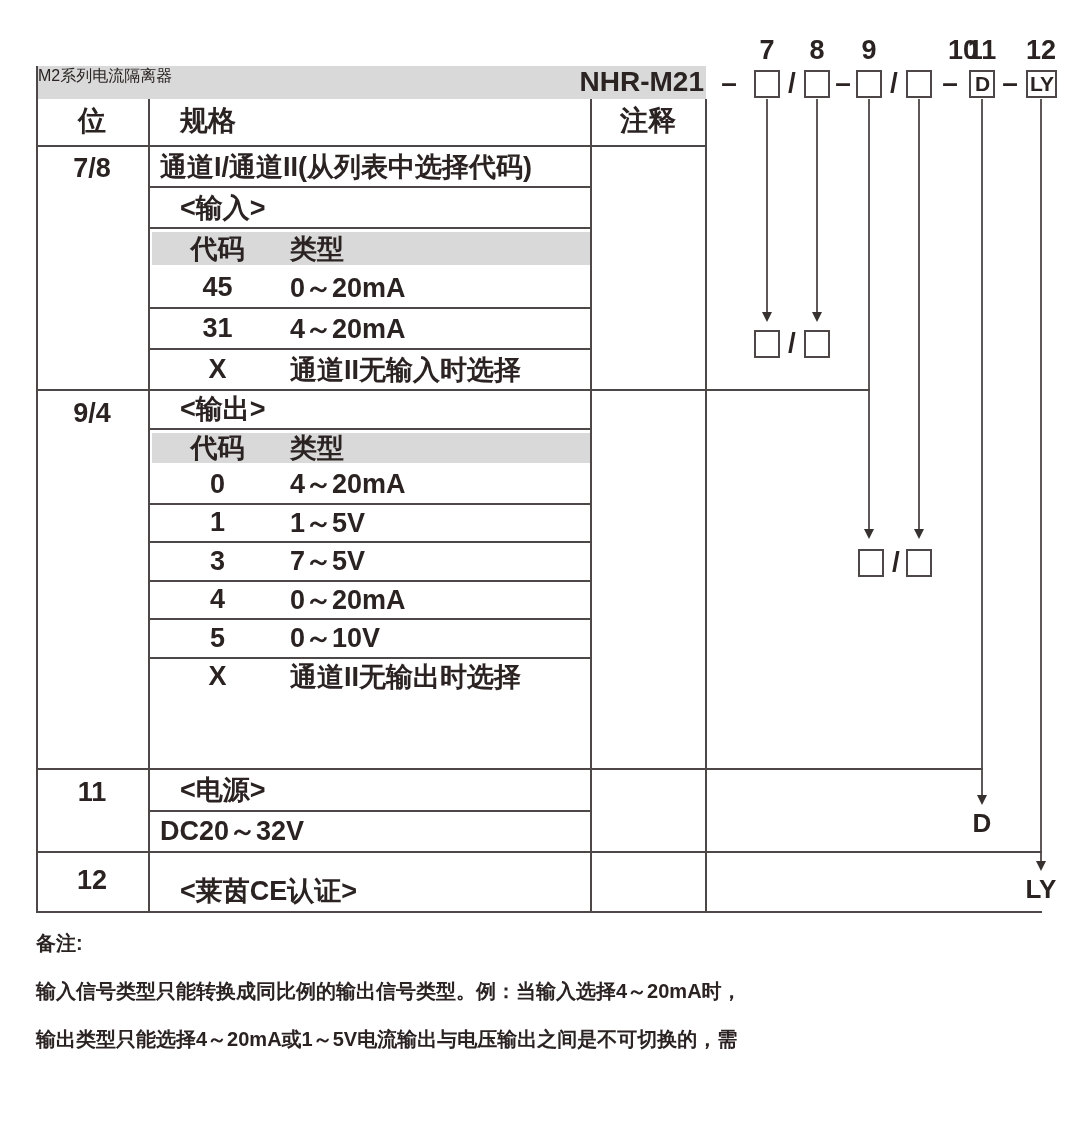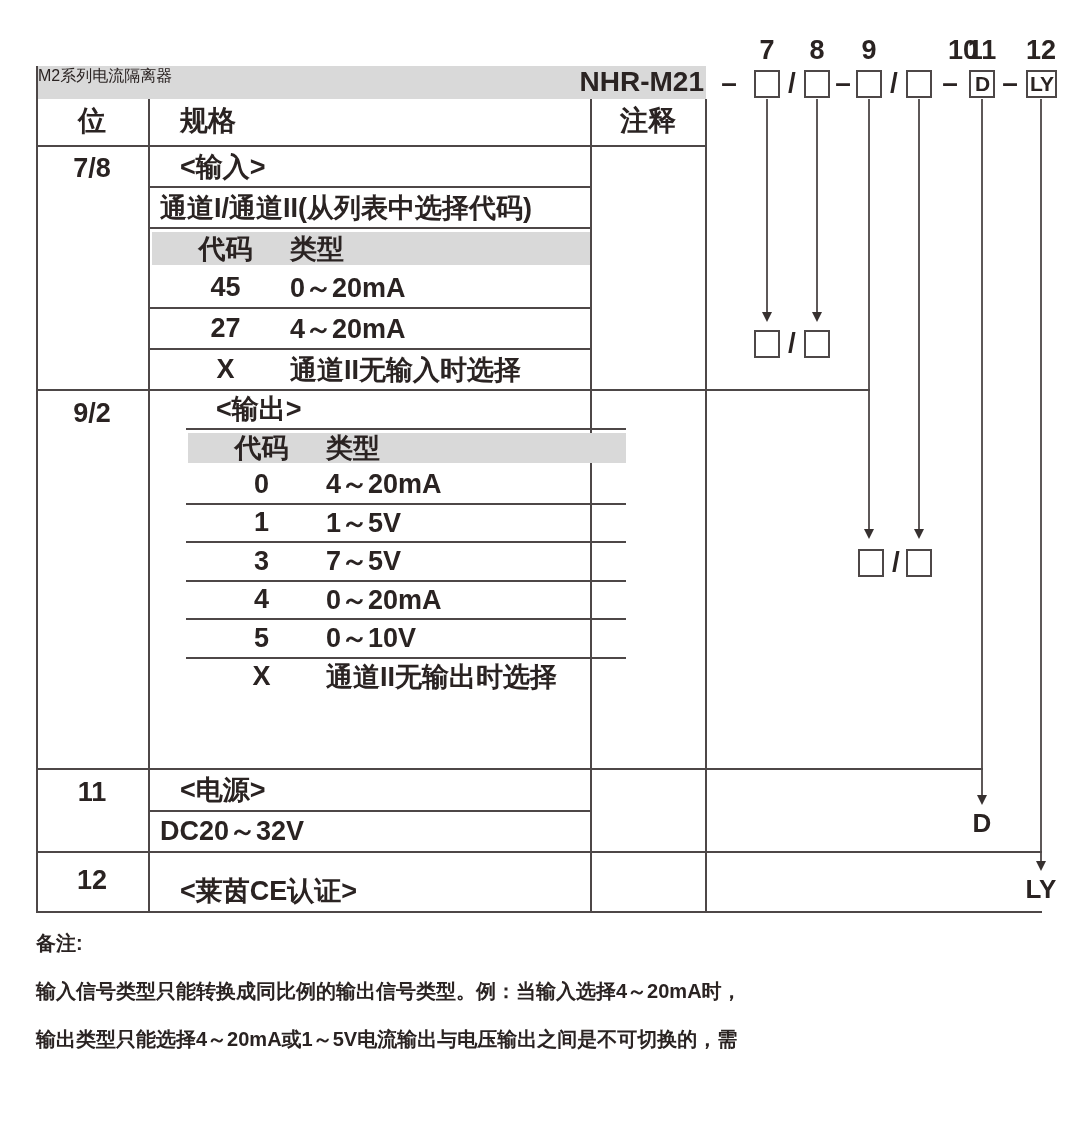--- a/index.html
+++ b/index.html
@@ -36,21 +36,21 @@
   .pos-val{position:absolute;left:36px;width:112px;text-align:center;
     font-size:27px;font-weight:bold;line-height:32px;}
   
   .section{position:absolute;left:150px;width:440px;display:flex;flex-direction:column;}
   .trow{position:relative;flex:1;display:flex;align-items:center;overflow:hidden;
     font-size:27px;font-weight:bold;white-space:nowrap;}
   .trow.rule{border-bottom:2px solid var(--line);}
   .spec-title{margin-left:30px;}
   .spec-text{margin-left:10px;}
   .codeband{position:absolute;left:2px;right:0;top:3px;bottom:3px;background:var(--band);}
-  .col-code{position:absolute;left:28px;width:95px;text-align:center;}
+  .col-code{position:absolute;left:20px;width:95px;text-align:center;}
   .col-type{position:absolute;left:140px;}
   
   .note{left:36px;font-size:20px;font-weight:bold;line-height:34px;white-space:nowrap;}
 </style>
 </head>
 <body>
 
 <div class="canvas">
 
   <div class="abs title-band">
@@ -113,51 +113,51 @@
   <div class="abs hl" style="left:36px;top:768px;width:947px"></div>
   <div class="abs hl" style="left:36px;top:851px;width:1006px"></div>
   <div class="abs hl" style="left:36px;top:911px;width:1006px"></div>
 
   <div class="abs col-head" style="left:36px;width:112px;text-align:center">位</div>
   <div class="abs col-head" style="left:180px">规格</div>
   <div class="abs col-head" style="left:590px;width:116px;text-align:center">注释</div>
 
   <div id="pos-labels">
       <div class="pos-val" style="top: 152px;">7/8</div>
-      <div class="pos-val" style="top: 397px;">9/2</div>
+      <div class="pos-val" style="top: 397px;">9/4</div>
       <div class="pos-val" style="top: 776px;">11</div>
       <div class="pos-val" style="top: 864px;">12</div>
     </div>
   <div id="table-sections">
       <div class="section" style="top: 147px; height: 242px;">
+        <div class="trow trow-text rule">
+          <span class="spec-text">通道I/通道II(从列表中选择代码)</span>
+        </div>
         <div class="trow trow-title rule">
           <span class="spec-title">&lt;输入&gt;</span>
-        </div>
-        <div class="trow trow-text rule">
-          <span class="spec-text">通道I/通道II(从列表中选择代码)</span>
         </div>
         <div class="trow trow-codeheader">
           <div class="codeband"></div>
           <span class="col-code">代码</span>
           <span class="col-type">类型</span>
         </div>
         <div class="trow trow-code rule">
           <span class="col-code">45</span>
           <span class="col-type">0～20mA</span>
         </div>
         <div class="trow trow-code rule">
-          <span class="col-code">27</span>
+          <span class="col-code">31</span>
           <span class="col-type">4～20mA</span>
         </div>
         <div class="trow trow-code">
           <span class="col-code">X</span>
           <span class="col-type">通道II无输入时选择</span>
         </div>
       </div>
-      <div class="section" style="top: 391px; height: 304px; margin-left: 36px;">
+      <div class="section" style="top: 391px; height: 304px;">
         <div class="trow trow-title rule">
           <span class="spec-title">&lt;输出&gt;</span>
         </div>
         <div class="trow trow-codeheader">
           <div class="codeband"></div>
           <span class="col-code">代码</span>
           <span class="col-type">类型</span>
         </div>
         <div class="trow trow-code rule">
           <span class="col-code">0</span>

